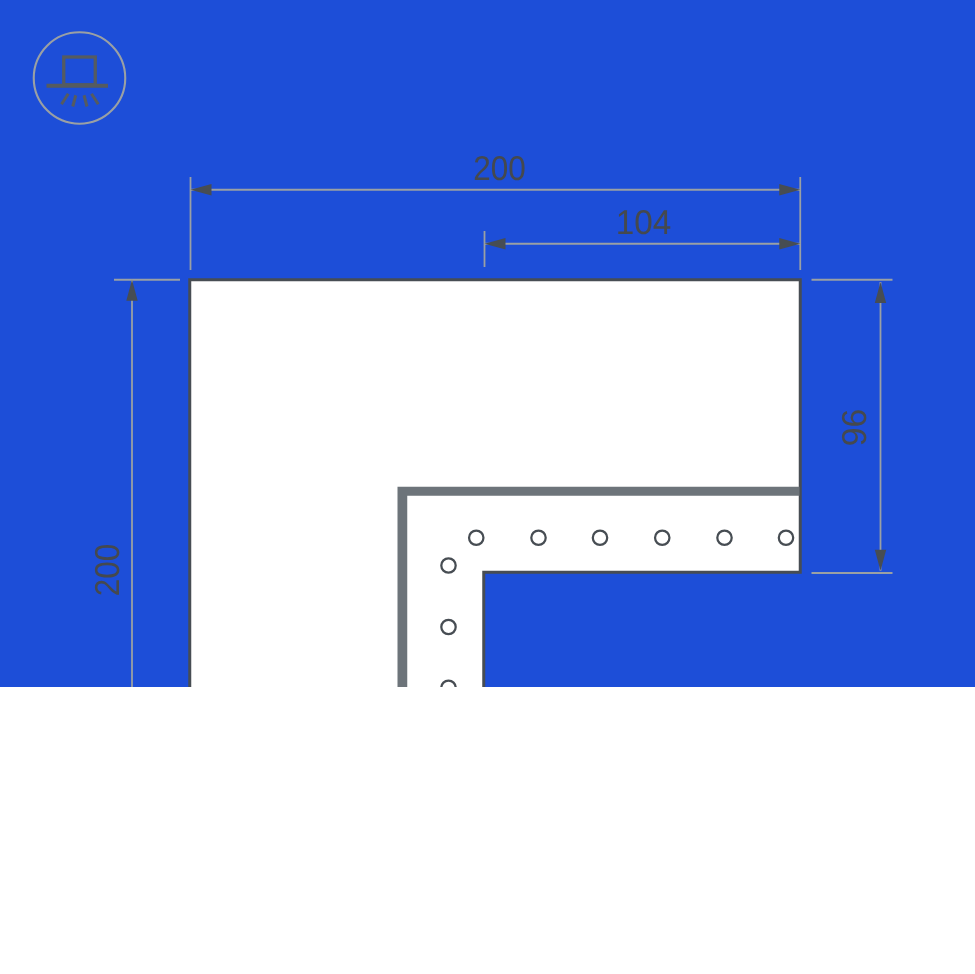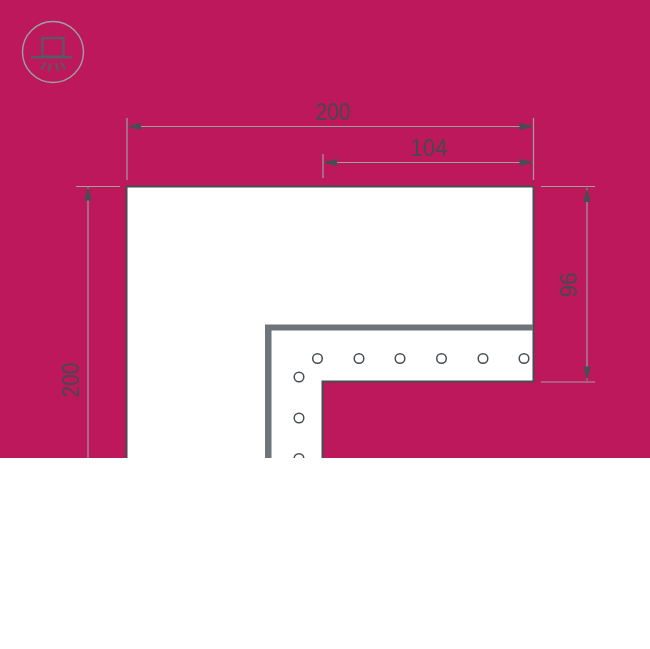--- a/index.html
+++ b/index.html
@@ -5,21 +5,21 @@
   html, body {
     margin: 0;
     padding: 0;
     background: #ffffff;
     font-family: "Liberation Sans", sans-serif;
   }
   .canvas {
     position: relative;
     width: 650px;
     height: 458px;
-    background: #be185d;
+    background: #1d4ed8;
     overflow: hidden;
   }
   svg text {
     font-family: "Liberation Sans", sans-serif;
     font-size: 23px;
     fill: #45494e;
   }
 </style>
 </head>
 <body>

